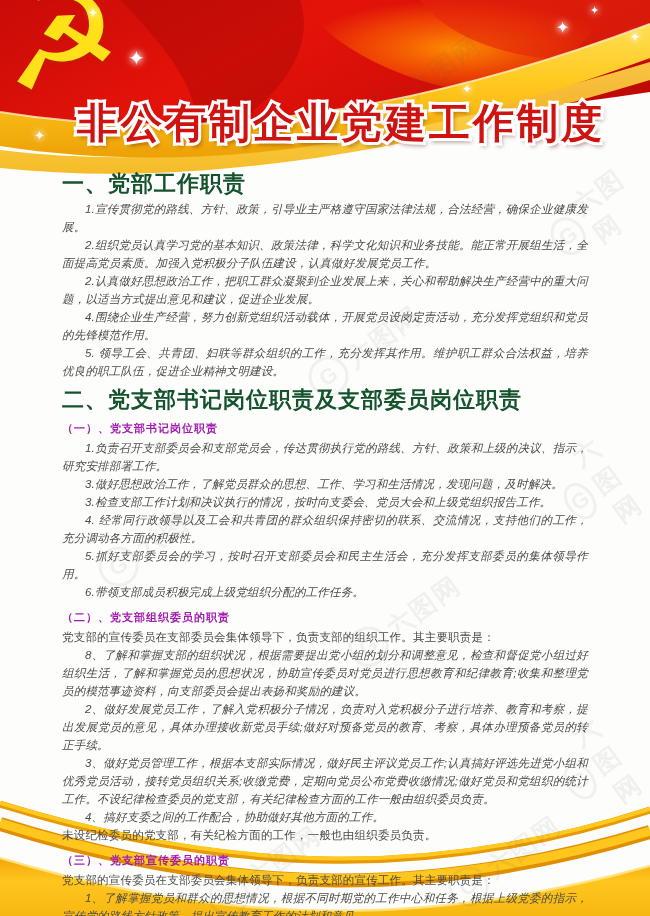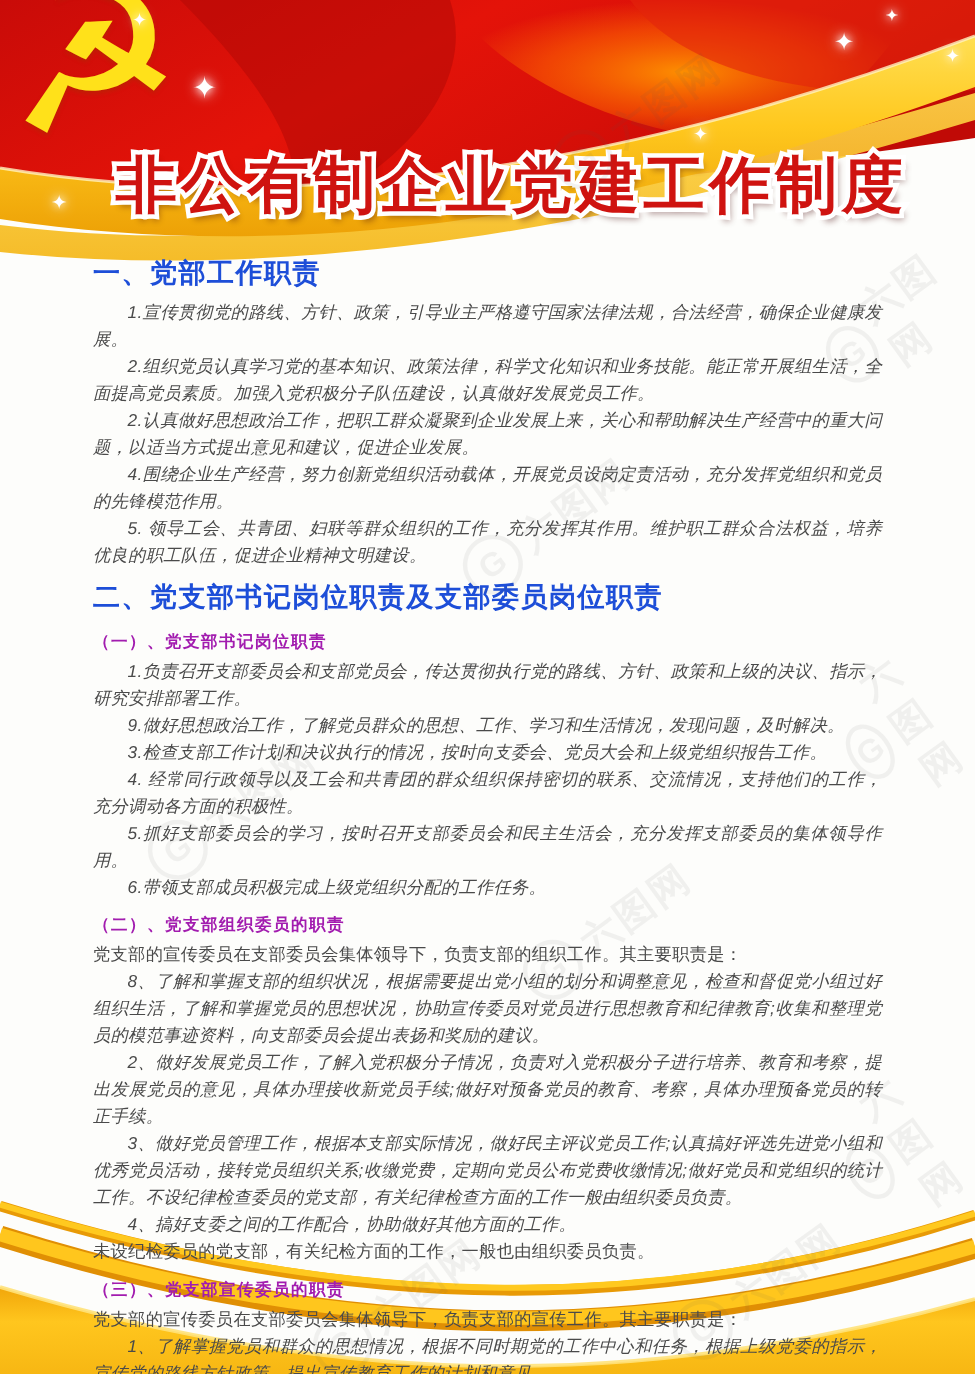--- a/index.html
+++ b/index.html
@@ -17,22 +17,22 @@
            text-shadow:0 0 6px #fff,0 0 10px rgba(255,255,255,.9);z-index:4;}
   .title-wrap{position:absolute;top:96px;left:16px;width:650px;text-align:center;z-index:5;}
   .title-layer{position:absolute;top:0;left:0;width:100%;text-align:center;
                font-weight:900;font-size:41px;letter-spacing:3px;white-space:nowrap;}
   .title-stroke{color:#fff;-webkit-text-stroke:6px #ffffff;
                 text-shadow:3px 4px 4px rgba(70,10,10,.45);}
   .title-fill{position:relative;color:#cf1310;}
 
   
   .content{position:absolute;top:170px;left:62px;width:526px;z-index:2;color:#4a4a4a;}
-  .sec-h{color:#1d4ed8;font-weight:bold;font-size:18px;line-height:24px;
-         letter-spacing:1px;margin:8px 0 4px;font-family:Liberation Mono, monospace;}
+  .sec-h{color:#14532d;font-weight:bold;font-size:22px;line-height:24px;
+         letter-spacing:1px;margin:8px 0 4px;}
   .sec-h.first{margin-top:2px;}
   .sub-h{color:#a21caf;font-weight:bold;font-size:11px;line-height:17px;
          letter-spacing:1px;margin:8px 0 2px;}
   .content p{margin:0;font-size:11.5px;line-height:18px;letter-spacing:.2px;
              text-align:justify;}
   .content p.item{text-indent:2em;font-style:italic;}
   .content p.flush{text-indent:0;}
 
   
   .footer{position:absolute;left:0;bottom:0;width:650px;height:122px;z-index:0;}
@@ -106,21 +106,21 @@
     <p class="item">1.宣传贯彻党的路线、方针、政策，引导业主严格遵守国家法律法规，合法经营，确保企业健康发展。</p>
     <p class="item">2.组织党员认真学习党的基本知识、政策法律，科学文化知识和业务技能。能正常开展组生活，全面提高党员素质。加强入党积极分子队伍建设，认真做好发展党员工作。</p>
     <p class="item">2.认真做好思想政治工作，把职工群众凝聚到企业发展上来，关心和帮助解决生产经营中的重大问题，以适当方式提出意见和建议，促进企业发展。</p>
     <p class="item">4.围绕企业生产经营，努力创新党组织活动载体，开展党员设岗定责活动，充分发挥党组织和党员的先锋模范作用。</p>
     <p class="item">5. 领导工会、共青团、妇联等群众组织的工作，充分发挥其作用。维护职工群众合法权益，培养优良的职工队伍，促进企业精神文明建设。</p>
 
     <div class="sec-h">二、党支部书记岗位职责及支部委员岗位职责</div>
 
     <div class="sub-h">（一）、党支部书记岗位职责</div>
     <p class="item">1.负责召开支部委员会和支部党员会，传达贯彻执行党的路线、方针、政策和上级的决议、指示，研究安排部署工作。</p>
-    <p class="item">9.做好思想政治工作，了解党员群众的思想、工作、学习和生活情况，发现问题，及时解决。</p>
+    <p class="item">3.做好思想政治工作，了解党员群众的思想、工作、学习和生活情况，发现问题，及时解决。</p>
     <p class="item">3.检查支部工作计划和决议执行的情况，按时向支委会、党员大会和上级党组织报告工作。</p>
     <p class="item">4. 经常同行政领导以及工会和共青团的群众组织保持密切的联系、交流情况，支持他们的工作，充分调动各方面的积极性。</p>
     <p class="item">5.抓好支部委员会的学习，按时召开支部委员会和民主生活会，充分发挥支部委员的集体领导作用。</p>
     <p class="item">6.带领支部成员积极完成上级党组织分配的工作任务。</p>
 
     <div class="sub-h">（二）、党支部组织委员的职责</div>
     <p class="flush">党支部的宣传委员在支部委员会集体领导下，负责支部的组织工作。其主要职责是：</p>
     <p class="item">8、了解和掌握支部的组织状况，根据需要提出党小组的划分和调整意见，检查和督促党小组过好组织生活，了解和掌握党员的思想状况，协助宣传委员对党员进行思想教育和纪律教育;收集和整理党员的模范事迹资料，向支部委员会提出表扬和奖励的建议。</p>
     <p class="item">2、做好发展党员工作，了解入党积极分子情况，负责对入党积极分子进行培养、教育和考察，提出发展党员的意见，具体办理接收新党员手续;做好对预备党员的教育、考察，具体办理预备党员的转正手续。</p>
     <p class="item">3、做好党员管理工作，根据本支部实际情况，做好民主评议党员工作;认真搞好评选先进党小组和优秀党员活动，接转党员组织关系;收缴党费，定期向党员公布党费收缴情况;做好党员和党组织的统计工作。不设纪律检查委员的党支部，有关纪律检查方面的工作一般由组织委员负责。</p>

